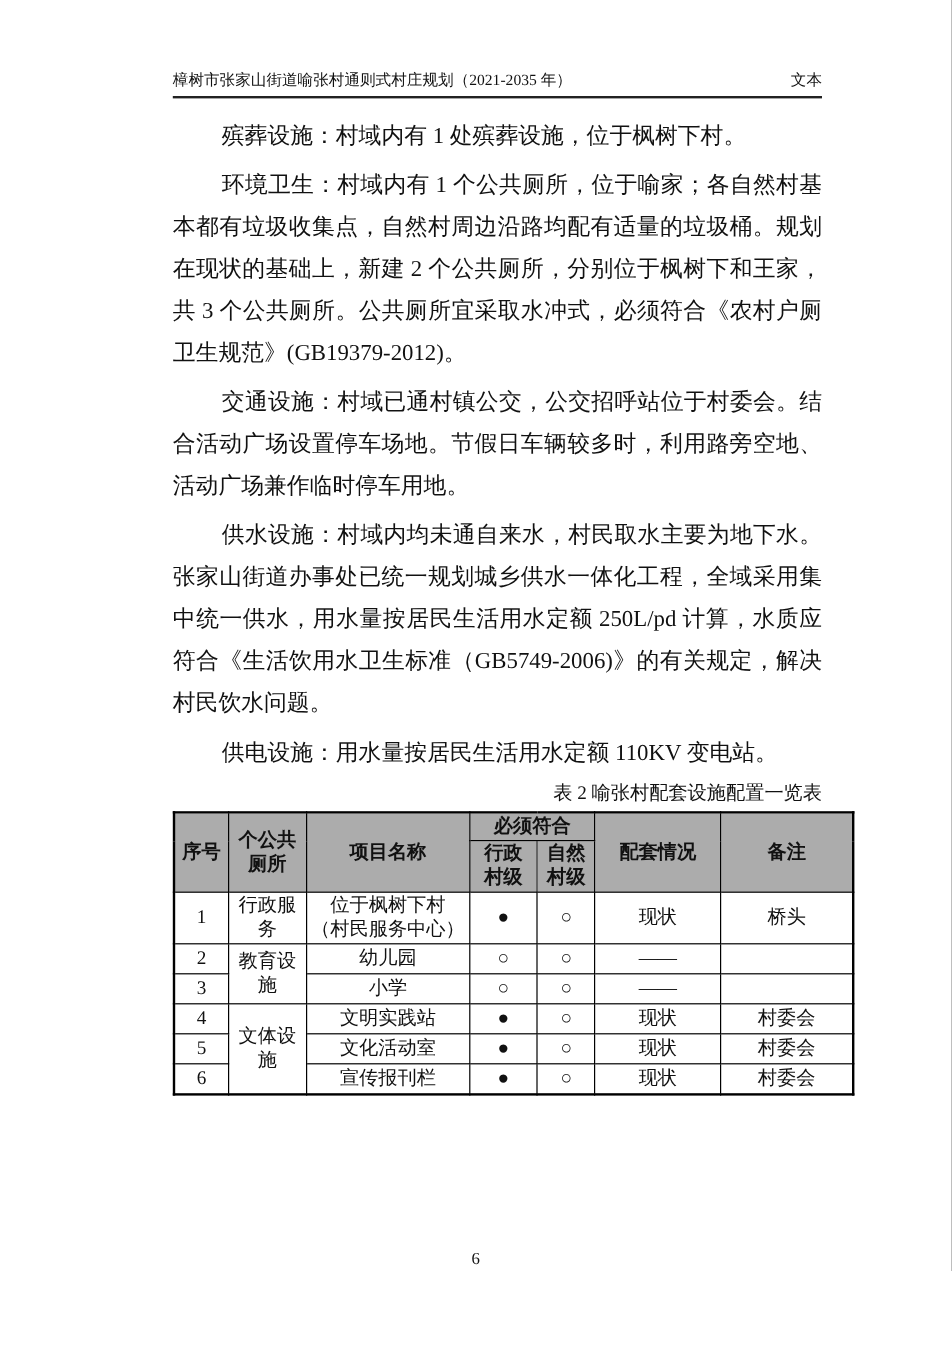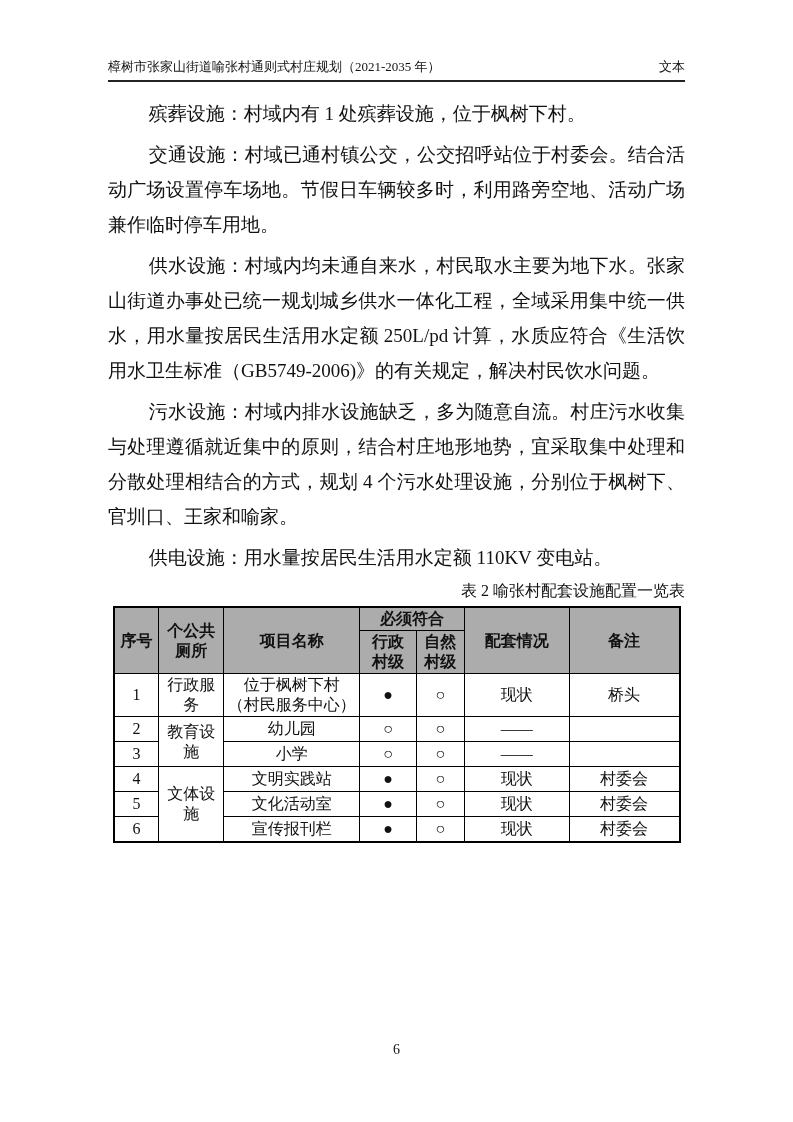--- a/index.html
+++ b/index.html
@@ -6,20 +6,21 @@
   html, body { background: #888; }
   .page {
     position: relative;
     width: 793px;
     height: 1122px;
     margin: 0 auto;
     background: #ffffff;
     color: #111;
     font-family: "Liberation Serif", "DejaVu Serif", serif;
     overflow: hidden;
+    padding-left: 36px;
   }
   .header {
     margin: 58px 108px 0 108px;
     display: flex;
     justify-content: space-between;
     align-items: flex-end;
     font-size: 13px;
     padding-bottom: 4px;
     border-bottom: 2px solid #222;
   }
@@ -82,26 +83,26 @@
 
   <div class="header">
     <span>樟树市张家山街道喻张村通则式村庄规划（2021-2035 年）</span>
     <span>文本</span>
   </div>
 
   <div class="content">
 
     <p><b>殡葬设施：</b><span>村域内有 1 处殡葬设施，位于枫树下村。</span></p>
 
+    <p><b>环境卫生：</b><span>村域内有 1 个公共厕所，位于喻家；各自然村基本都有垃圾收集点，自然村周边沿路均配有适量的垃圾桶。规划在现状的基础上，新建 2 个公共厕所，分别位于枫树下和王家，共 3 个公共厕所。公共厕所宜采取水冲式，必须符合《农村户厕卫生规范》(GB19379-2012)。</span></p>
 
     <p><b>交通设施：</b><span>村域已通村镇公交，公交招呼站位于村委会。结合活动广场设置停车场地。节假日车辆较多时，利用路旁空地、活动广场兼作临时停车用地。</span></p>
 
     <p><b>供水设施：</b><span>村域内均未通自来水，村民取水主要为地下水。张家山街道办事处已统一规划城乡供水一体化工程，全域采用集中统一供水，用水量按居民生活用水定额 250L/pd 计算，水质应符合《生活饮用水卫生标准（GB5749-2006)》的有关规定，解决村民饮水问题。</span></p>
 
-    <p><b>污水设施：</b><span>村域内排水设施缺乏，多为随意自流。村庄污水收集与处理遵循就近集中的原则，结合村庄地形地势，宜采取集中处理和分散处理相结合的方式，规划 4 个污水处理设施，分别位于枫树下、官圳口、王家和喻家。</span></p>
 
     <p><b>供电设施：</b><span>用水量按居民生活用水定额 110KV 变电站。</span></p>
 
     <div class="table-title">表 2 喻张村配套设施配置一览表</div>
 
     <table class="facilities">
       <colgroup>
         <col style="width:8%">
         <col style="width:11.5%">
         <col style="width:24%">

